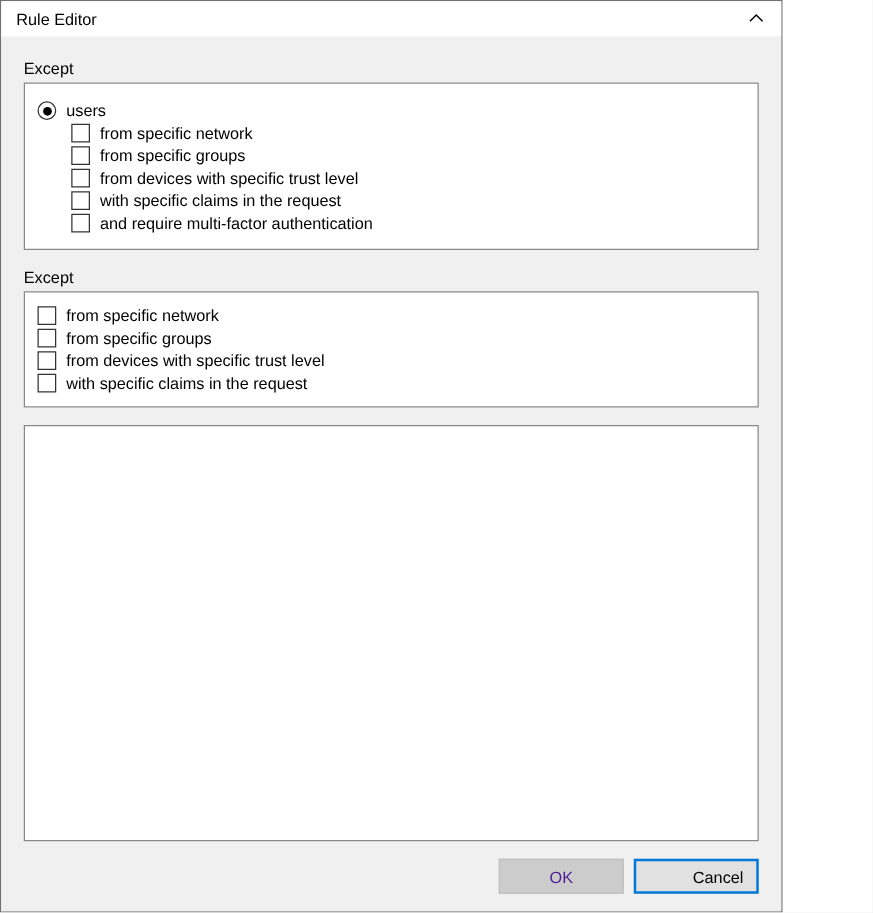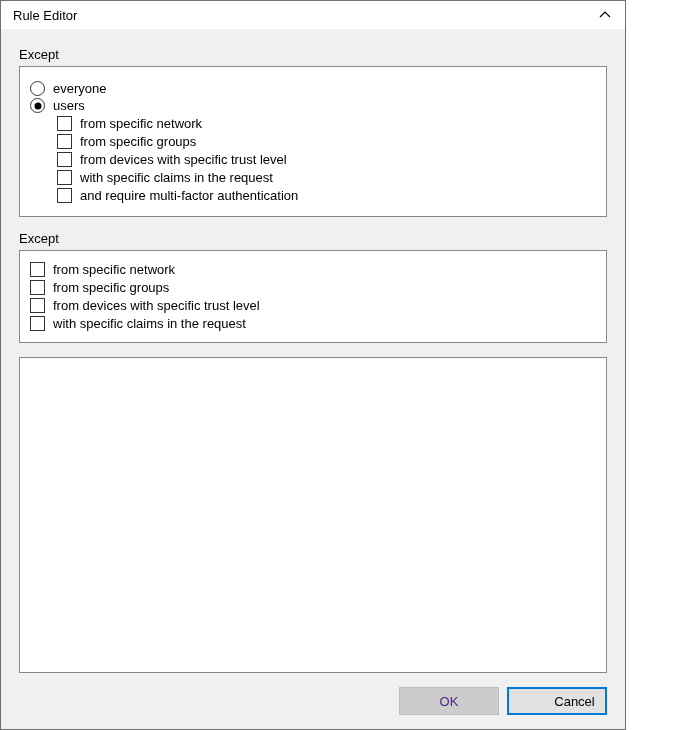--- a/index.html
+++ b/index.html
@@ -149,24 +149,20 @@
       </svg>
     </span>
   </div>
 
   <div class="content">
 
     <div class="section-label">Except</div>
 
     <div class="box permit-box">
       <div class="radio-row">
-        <span class="radio"></span>
-        <span>everyone</span>
-      </div>
-      <div class="radio-row">
         <span class="radio checked"></span>
         <span>users</span>
       </div>
       <div class="sub-checks">
         <div class="checkbox-row">
           <span class="checkbox"></span>
           <span>from specific network</span>
         </div>
         <div class="checkbox-row">
           <span class="checkbox"></span>

